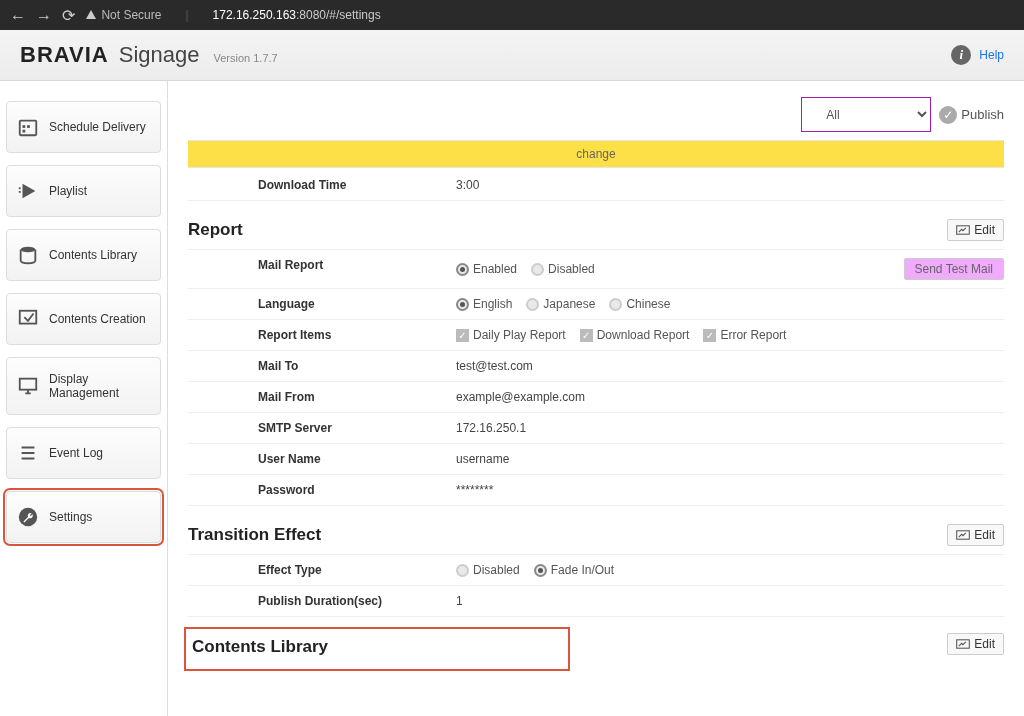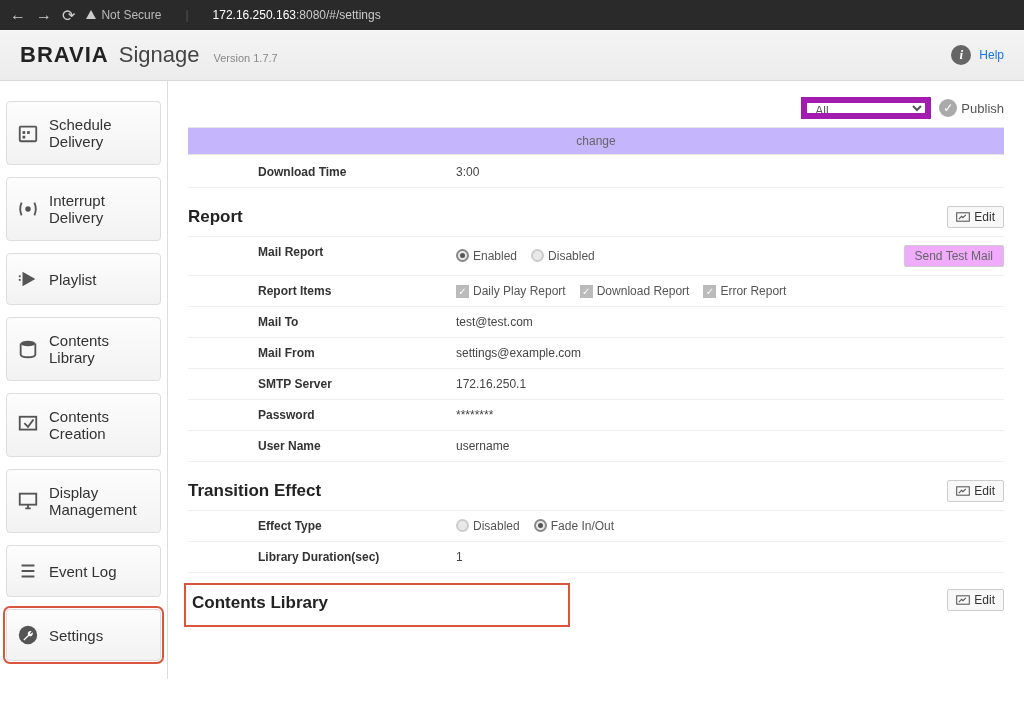--- a/index.html
+++ b/index.html
@@ -17,40 +17,40 @@
 .logo-area { display: flex; align-items: baseline; gap: 10px; }
 .logo-area .logo-strong { font-size: 22px; font-weight: bold; color: #222; letter-spacing: 1px; }
 .logo-area .logo-light { font-size: 22px; font-weight: 300; color: #444; }
 .logo-area .version { font-size: 11px; color: #888; margin-left: 4px; }
 .header-right { display: flex; align-items: center; gap: 8px; }
 .info-icon { width: 20px; height: 20px; border-radius: 50%; background: #666; color: #fff; display: flex; align-items: center; justify-content: center; font-weight: bold; font-family: Georgia, serif; font-style: italic; }
 .help-link { color: #1a73e8; font-size: 12px; text-decoration: none; }
 
 .layout { display: flex; }
 .sidebar { width: 168px; border-right: 1px solid #ddd; padding: 20px 6px 6px 6px; display: flex; flex-direction: column; gap: 12px; }
-.sidebar-item { display: flex; align-items: center; gap: 10px; padding: 14px 10px; border: 1px solid #ddd; border-radius: 4px; background: linear-gradient(#fdfdfd, #f2f2f2); cursor: pointer; font-size: 15px; color: #333; }
+.sidebar-item { display: flex; align-items: center; gap: 10px; padding: 14px 10px; border: 1px solid #ddd; border-radius: 4px; background: linear-gradient(#fdfdfd, #f2f2f2); cursor: pointer; font-size: 12px; color: #333; }
 .sidebar-item svg { width: 22px; height: 22px; flex-shrink: 0; }
 .sidebar-item.highlight { outline: 2px solid #d9553d; outline-offset: 1px; align-items: center; }
 
 .main { flex: 1; padding: 16px 20px 30px 20px; }
 .topbar { display: flex; justify-content: flex-end; align-items: center; gap: 8px; margin-bottom: 8px; }
-.topbar select { width: 130px; height: 22px; border: 6px solid #a21caf; background: #fff; font-size: 12px; padding: 0 4px; color: #555; }
+.topbar select { width: 130px; height: 35px; border: 1px solid #a21caf; background: #fff; font-size: 12px; padding: 0 20px; color: #555; }
 .publish-btn { display: flex; align-items: center; gap: 4px; color: #555; cursor: pointer; }
 .publish-btn .check { width: 18px; height: 18px; border-radius: 50%; background: #aaa; display: flex; align-items: center; justify-content: center; color: #fff; font-size: 12px; }
 
-.partial-top { border-top: 1px solid #e5e5e5; border-bottom: 1px solid #e5e5e5; margin-bottom: 2px; background: #c4b5fd; padding: 6px 0; text-align: center; color: #666; font-size: 12px; }
+.partial-top { border-top: 1px solid #e5e5e5; border-bottom: 1px solid #e5e5e5; margin-bottom: 2px; background: #fde047; padding: 6px 0; text-align: center; color: #666; font-size: 12px; }
 .row { display: flex; padding: 8px 0; border-bottom: 1px solid #eee; }
 .row .label { width: 268px; padding-left: 70px; font-weight: bold; color: #333; font-size: 12px; }
 .row .value { flex: 1; color: #444; font-size: 12px; display: flex; align-items: center; gap: 14px; flex-wrap: wrap; }
 
 .edit-btn { border: 1px solid #ccc; background: #f8f8f8; padding: 3px 8px; font-size: 12px; cursor: pointer; display: inline-flex; align-items: center; gap: 4px; border-radius: 2px; color: #333; }
 .edit-btn svg { width: 14px; height: 10px; }
 .send-btn { border: 1px solid #ccc; background: #f0abfc; padding: 3px 10px; font-size: 12px; cursor: pointer; border-radius: 2px; color: #666; }
 
-.radio { display: inline-flex; gap: 4px; color: #555; }
+.radio { display: inline-flex; align-items: center; gap: 4px; color: #555; }
 .radio .dot { width: 13px; height: 13px; border-radius: 50%; border: 2px solid #ccc; background: #e9e9e9; display: inline-block; position: relative; }
 .radio.selected .dot { border-color: #888; }
 .radio.selected .dot::after { content: ""; width: 5px; height: 5px; background: #555; border-radius: 50%; position: absolute; top: 2px; left: 2px; }
 
 .chk { display: inline-flex; align-items: center; gap: 4px; color: #555; }
 .chk .box { width: 13px; height: 13px; background: #bbb; display: inline-flex; align-items: center; justify-content: center; color: #fff; font-size: 10px; }
 
 .highlight-box { outline: 2px solid #d9553d; outline-offset: 2px; padding: 6px 4px 2px 4px; }
 
 .section-rows { border-top: 1px solid #eee; }
@@ -92,27 +92,20 @@
 <div class="layout">
   <div class="sidebar">
     <div class="sidebar-item">
       <svg viewBox="0 0 24 24" fill="#555">
           <rect x="3" y="5" width="18" height="16" rx="1" fill="none" stroke="#555" stroke-width="2"></rect>
           <rect x="6" y="10" width="3" height="3"></rect>
           <rect x="11" y="10" width="3" height="3"></rect>
           <rect x="6" y="15" width="3" height="3"></rect>
         </svg>
       <span>Schedule Delivery</span>
-    </div>
-    <div class="sidebar-item">
-      <svg viewBox="0 0 24 24" fill="none" stroke="#555" stroke-width="2">
-          <path d="M5 5 Q2 12 5 19 M19 5 Q22 12 19 19"></path>
-          <circle cx="12" cy="12" r="2" fill="#555"></circle>
-        </svg>
-      <span>Interrupt Delivery</span>
     </div>
     <div class="sidebar-item">
       <svg viewBox="0 0 24 24" fill="#555">
           <path d="M6 4 L20 12 L6 20 Z"></path>
           <rect x="2" y="8" width="2" height="2"></rect>
           <rect x="2" y="12" width="2" height="2"></rect>
         </svg>
       <span>Playlist</span>
     </div>
     <div class="sidebar-item">
@@ -187,20 +180,37 @@
               <span>Enabled</span>
             </span>
           <span class="radio">
               <span class="dot"></span>
               <span>Disabled</span>
             </span>
           <span style="margin-left:auto;"><button class="send-btn">Send Test Mail</button></span>
         </div>
       </div>
       <div class="row">
+        <div class="label">Language</div>
+        <div class="value">
+          <span class="radio selected">
+              <span class="dot"></span>
+              <span>English</span>
+            </span>
+          <span class="radio">
+              <span class="dot"></span>
+              <span>Japanese</span>
+            </span>
+          <span class="radio">
+              <span class="dot"></span>
+              <span>Chinese</span>
+            </span>
+        </div>
+      </div>
+      <div class="row">
         <div class="label">Report Items</div>
         <div class="value">
           <span class="chk">
               <span class="box">✓</span>
               <span>Daily Play Report</span>
             </span>
           <span class="chk">
               <span class="box">✓</span>
               <span>Download Report</span>
             </span>
@@ -209,33 +219,33 @@
               <span>Error Report</span>
             </span>
         </div>
       </div>
       <div class="row">
           <div class="label">Mail To</div>
           <div class="value">test@test.com</div>
         </div>
       <div class="row">
           <div class="label">Mail From</div>
-          <div class="value">settings@example.com</div>
+          <div class="value">example@example.com</div>
         </div>
       <div class="row">
           <div class="label">SMTP Server</div>
           <div class="value">172.16.250.1</div>
         </div>
       <div class="row">
+          <div class="label">User Name</div>
+          <div class="value">username</div>
+        </div>
+      <div class="row">
           <div class="label">Password</div>
           <div class="value">********</div>
-        </div>
-      <div class="row">
-          <div class="label">User Name</div>
-          <div class="value">username</div>
         </div>
     </div>
 
     <div class="head-flex" style="padding:18px 0 8px 0;gap:16px;">
       <div class="title">Transition Effect</div>
       <button class="edit-btn">
         <svg viewBox="0 0 20 14">
             <rect x="1" y="1" width="18" height="12" fill="none" stroke="#555" stroke-width="1.5"></rect>
             <path d="M4 10 L8 6 L10 8 L14 4" fill="none" stroke="#555" stroke-width="1.5"></path>
           </svg>
@@ -250,21 +260,21 @@
               <span class="dot"></span>
               <span>Disabled</span>
             </span>
           <span class="radio selected">
               <span class="dot"></span>
               <span>Fade In/Out</span>
             </span>
         </div>
       </div>
       <div class="row">
-          <div class="label">Library Duration(sec)</div>
+          <div class="label">Publish Duration(sec)</div>
           <div class="value">1</div>
         </div>
     </div>
 
     <div style="display:flex; align-items:flex-start; gap:8px; margin-top:14px;">
       <div class="highlight-box" style="flex:0 0 378px;">
         <div class="title" style="font-size:17px; font-weight:bold; color:#222; padding-bottom:8px;">Contents Library</div>
       </div>
       <div style="flex:1; display:flex; justify-content:flex-end; padding-top:2px;">
         <button class="edit-btn">

